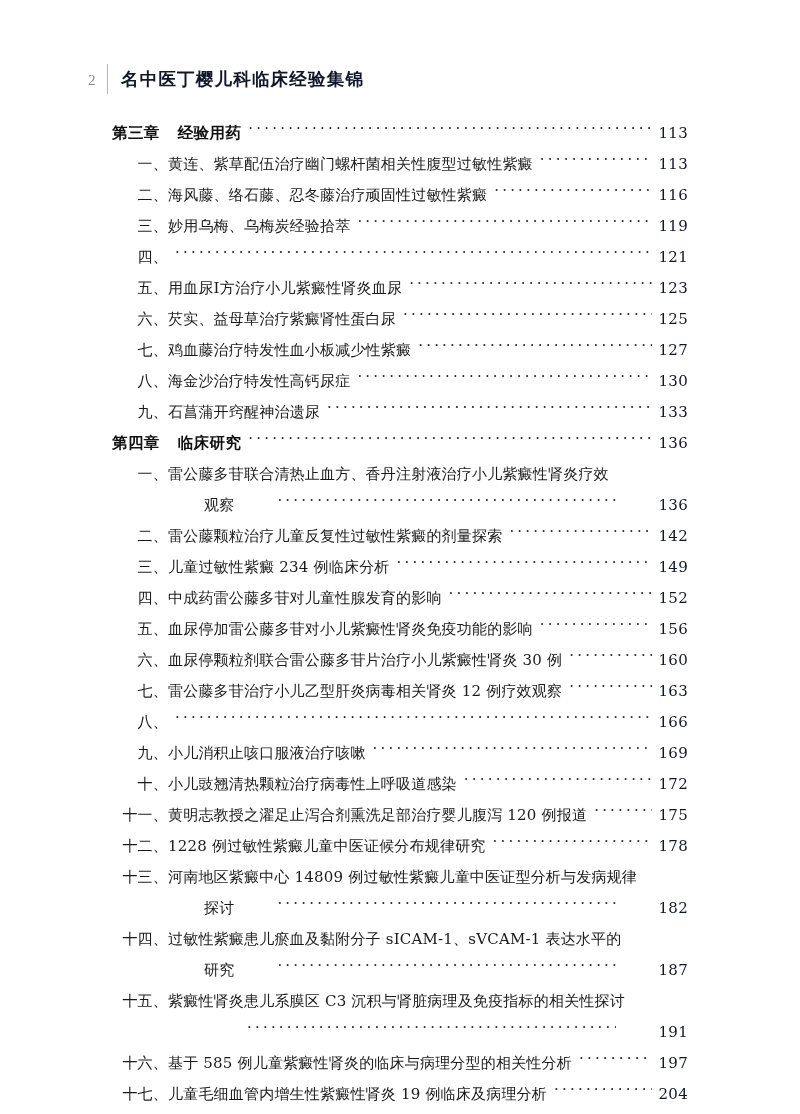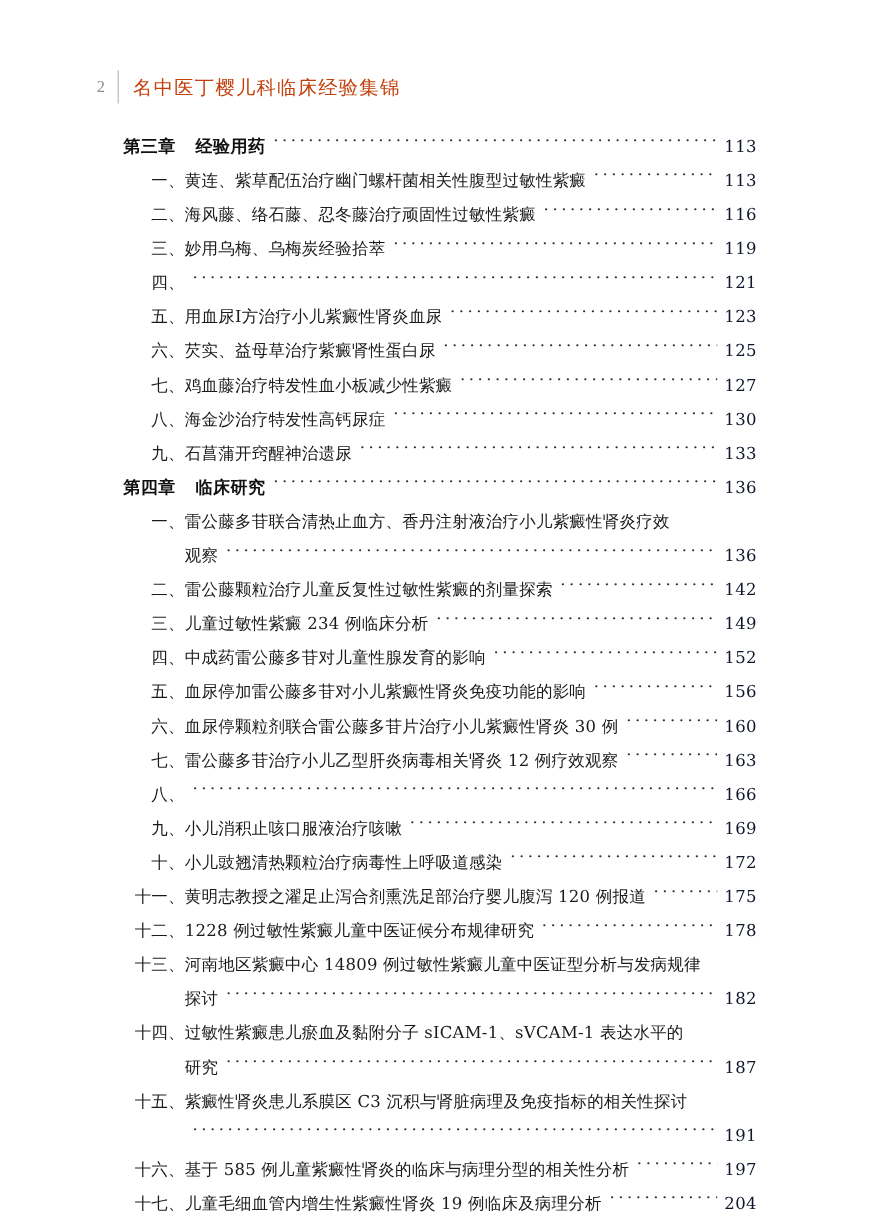--- a/index.html
+++ b/index.html
@@ -35,24 +35,25 @@
     transform: translateY(1px);
   }
   .head-rule {
     width: 1px;
     height: 30px;
     background: #b4b4b4;
   }
   .head-title {
     font-family: "DejaVu Sans", "Liberation Sans", sans-serif;
     font-size: 17.5px;
-    color: #c2410c;
+    color: #0f172a;
     letter-spacing: 1.2px;
     padding-left: 13px;
     white-space: nowrap;
+    font-weight: bold;
   }
 
   
   .toc {
     position: absolute;
     left: 0;
     top: 122px;
     width: 800px;
     padding: 0 112px 0 112px;
   }
@@ -151,20 +152,21 @@
   }
   .chapter .pageno {
     font-family: "DejaVu Serif", "Liberation Serif", serif;
     font-weight: normal;
     font-size: 15px;
   }
 
   
   .cont {
     height: 31px;
+    gap: 36px;
   }
   .cont .spacer {
     flex: 0 0 56px;
     width: 56px;
   }
   .cont .title {
     font-family: "DejaVu Serif", "Liberation Serif", serif;
     font-size: 15px;
     color: #1a1a1a;
     white-space: nowrap;

